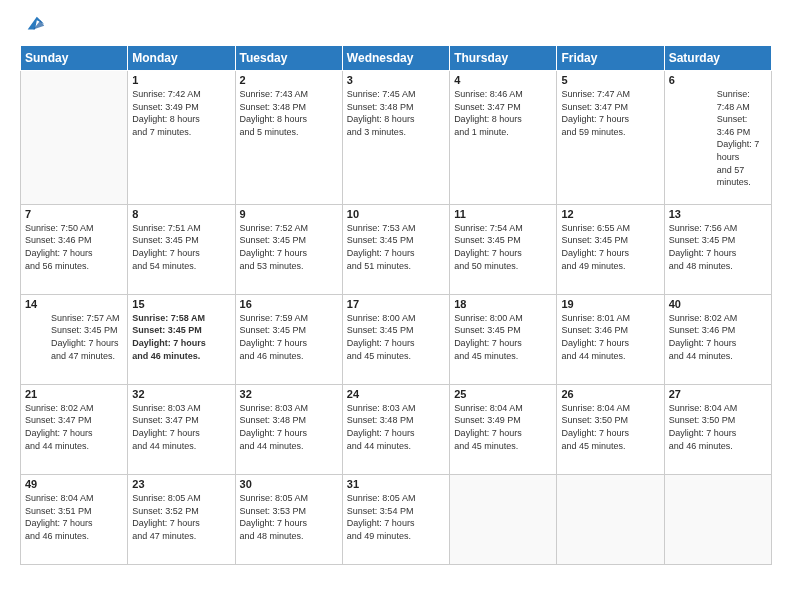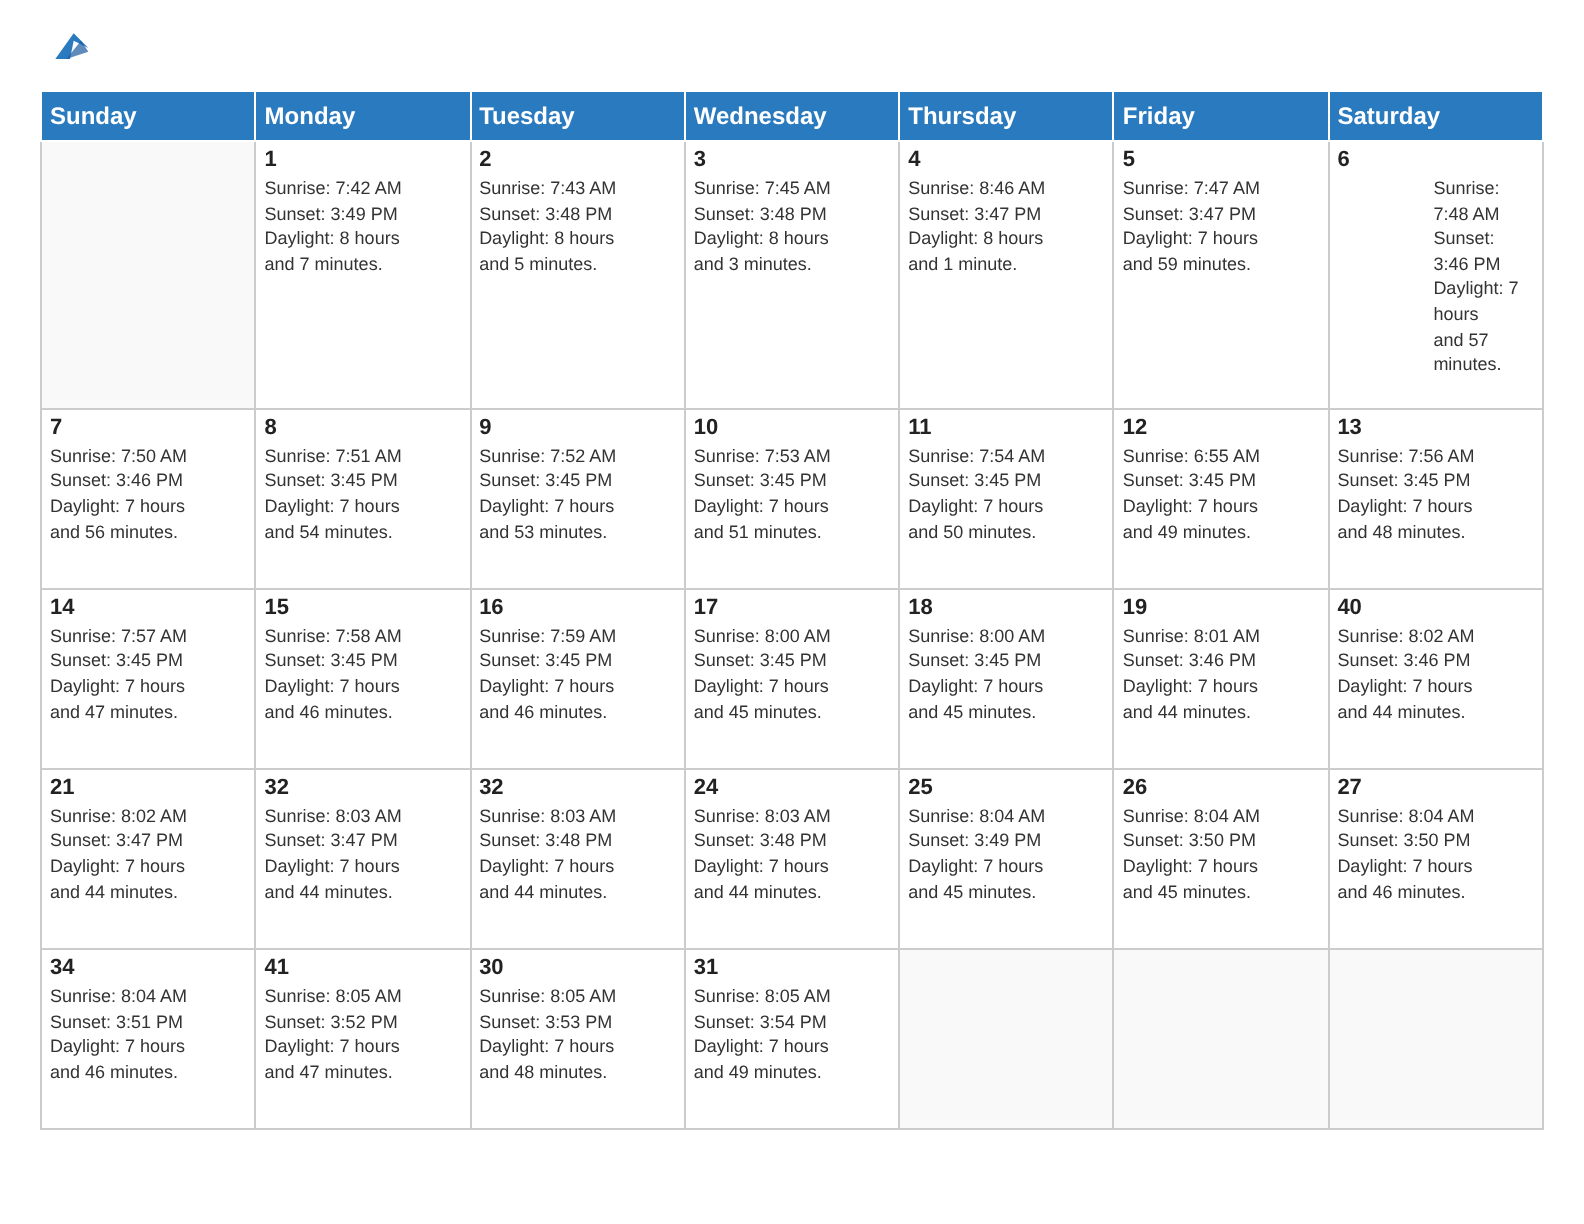--- a/index.html
+++ b/index.html
@@ -234,28 +234,28 @@
             <span class="day-num">13</span>
             <div class="day-info" style="white-space: pre-line;">Sunrise: 7:56 AM
 Sunset: 3:45 PM
 Daylight: 7 hours
 and 48 minutes.</div>
           </td>
         </tr>
         <tr class="week-row">
           <td>
             <span class="day-num">14</span>
-            <div class="day-info" style="white-space: pre-line;">Sunrise: 7:57 AM
+            <div class="day-info" style="white-space: pre-line; margin-left: 26px;">Sunrise: 7:57 AM
 Sunset: 3:45 PM
 Daylight: 7 hours
 and 47 minutes.</div>
           </td>
           <td>
             <span class="day-num">15</span>
-            <div class="day-info" style="white-space: pre-line;">Sunrise: 7:58 AM
+            <div class="day-info" style="white-space: pre-line; font-weight: bold;">Sunrise: 7:58 AM
 Sunset: 3:45 PM
 Daylight: 7 hours
 and 46 minutes.</div>
           </td>
           <td>
             <span class="day-num">16</span>
             <div class="day-info" style="white-space: pre-line;">Sunrise: 7:59 AM
 Sunset: 3:45 PM
 Daylight: 7 hours
 and 46 minutes.</div>
@@ -335,28 +335,28 @@
           <td>
             <span class="day-num">27</span>
             <div class="day-info" style="white-space: pre-line;">Sunrise: 8:04 AM
 Sunset: 3:50 PM
 Daylight: 7 hours
 and 46 minutes.</div>
           </td>
         </tr>
         <tr class="week-row">
           <td>
-            <span class="day-num">34</span>
+            <span class="day-num">49</span>
             <div class="day-info" style="white-space: pre-line;">Sunrise: 8:04 AM
 Sunset: 3:51 PM
 Daylight: 7 hours
 and 46 minutes.</div>
           </td>
           <td>
-            <span class="day-num">41</span>
+            <span class="day-num">23</span>
             <div class="day-info" style="white-space: pre-line;">Sunrise: 8:05 AM
 Sunset: 3:52 PM
 Daylight: 7 hours
 and 47 minutes.</div>
           </td>
           <td>
             <span class="day-num">30</span>
             <div class="day-info" style="white-space: pre-line;">Sunrise: 8:05 AM
 Sunset: 3:53 PM
 Daylight: 7 hours

